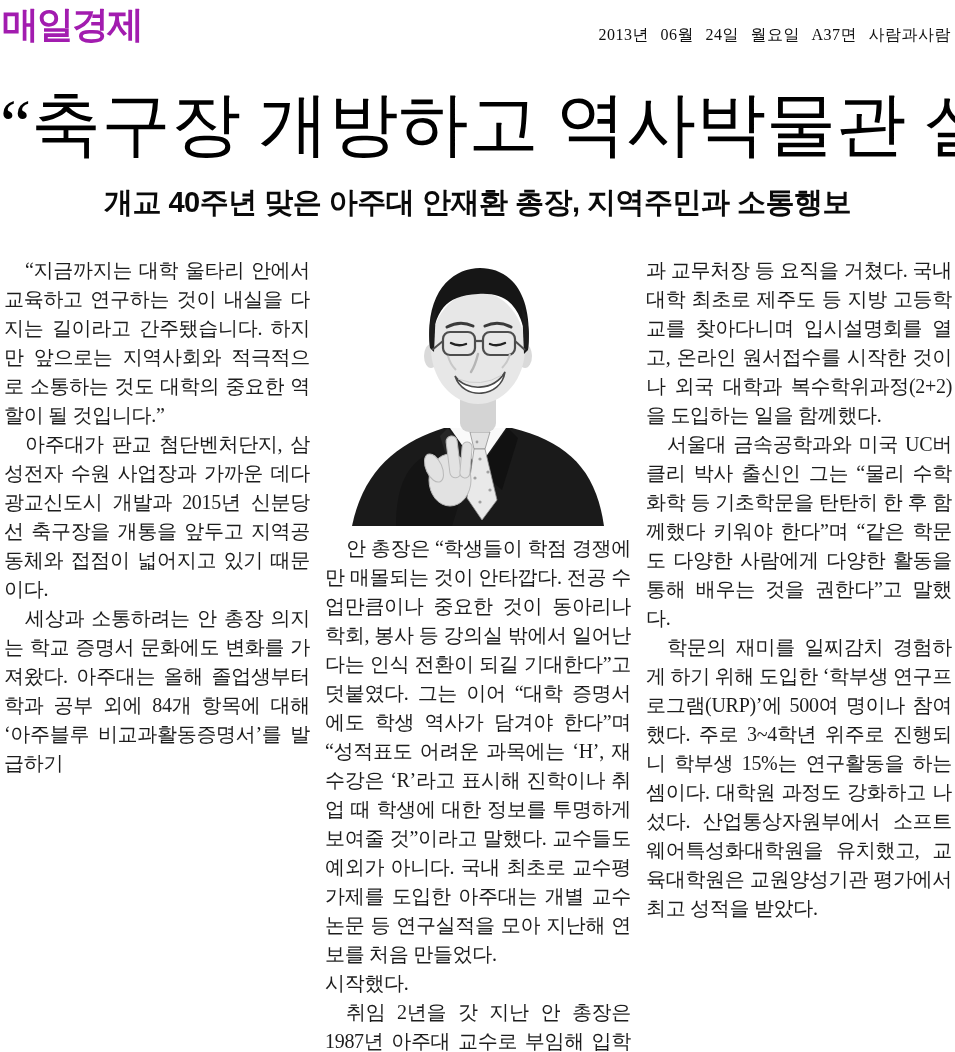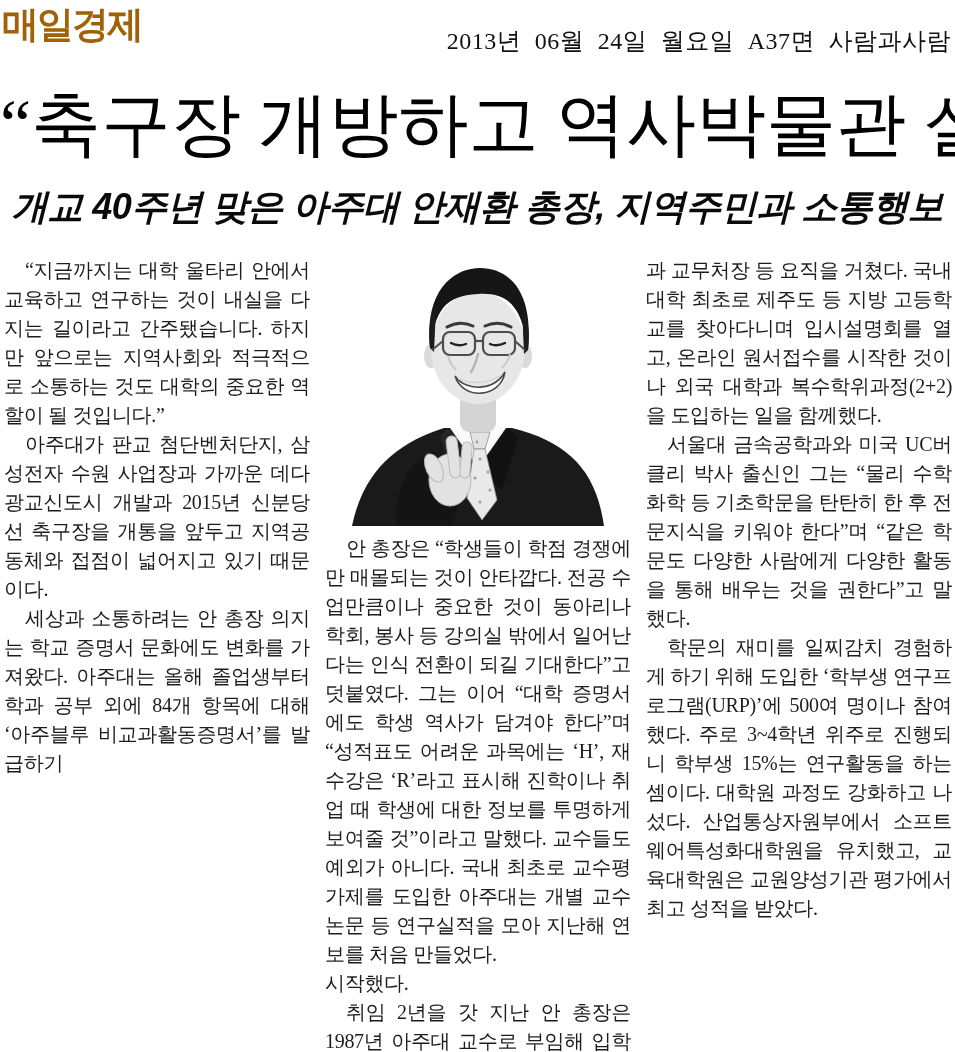--- a/index.html
+++ b/index.html
@@ -12,39 +12,39 @@
   .page {
     position:relative;
     width:955px; height:1052px;
     background:#ffffff;
     overflow:hidden;
   }
   .masthead {
     position:absolute; top:0; left:2px;
     font-family:"Liberation Sans","DejaVu Sans",sans-serif;
     font-weight:900; font-size:37px; letter-spacing:-2px;
-    color:#a16207;
+    color:#a21caf;
   }
   .dateline {
     position:absolute; top:25px; right:4px;
-    font-size:24px; letter-spacing:0.5px; word-spacing:7px;
+    font-size:16px; letter-spacing:0.5px; word-spacing:7px;
     color:#101010; white-space:nowrap;
   }
   .headline {
     position:absolute; top:78px; left:0; width:100%;
     text-align:center;
     font-size:70px; font-weight:400; letter-spacing:0px;
     color:#000000; white-space:nowrap;
   }
   .subheadline {
     position:absolute; top:183px; left:0; width:100%;
     text-align:center;
     font-family:"Liberation Sans","DejaVu Sans",sans-serif;
-    font-size:36px; font-weight:800; letter-spacing:-0.5px;
-    color:#0a0a0a; white-space:nowrap;font-style:italic;
+    font-size:29px; font-weight:800; letter-spacing:-0.5px;
+    color:#0a0a0a; white-space:nowrap;
   }
   .columns {
     position:absolute; top:256px; left:4px; width:948px;
     display:flex; gap:15px;
   }
   .col {
     flex:1 1 0; min-width:0;
     font-size:20px; line-height:29px;
     text-align:justify;
     color:#1c1c1c;
@@ -145,20 +145,20 @@
       <div>
           <p class="para">안 총장은 “학생들이 학점 경쟁에만 매몰되는 것이 안타깝다. 전공 수업만큼이나 중요한 것이 동아리나 학회, 봉사 등 강의실 밖에서 일어난다는 인식 전환이 되길 기대한다”고 덧붙였다. 그는 이어 “대학 증명서에도 학생 역사가 담겨야 한다”며 “성적표도 어려운 과목에는 ‘H’, 재수강은 ‘R’라고 표시해 진학이나 취업 때 학생에 대한 정보를 투명하게 보여줄 것”이라고 말했다. 교수들도 예외가 아니다. 국내 최초로 교수평가제를 도입한 아주대는 개별 교수 논문 등 연구실적을 모아 지난해 연보를 처음 만들었다.</p>
           <p class="para no-indent">시작했다.</p>
           <p class="para">취임 2년을 갓 지난 안 총장은 1987년 아주대 교수로 부임해 입학처장</p>
         </div>
     </div>
 
     <div class="col">
       <div>
           <p class="para no-indent">과 교무처장 등 요직을 거쳤다. 국내 대학 최초로 제주도 등 지방 고등학교를 찾아다니며 입시설명회를 열고, 온라인 원서접수를 시작한 것이나 외국 대학과 복수학위과정(2+2)을 도입하는 일을 함께했다.</p>
-          <p class="para">서울대 금속공학과와 미국 UC버클리 박사 출신인 그는 “물리 수학 화학 등 기초학문을 탄탄히 한 후 전문지식을 키워야 한다”며 “같은 학문도 다양한 사람에게 다양한 활동을 통해 배우는 것을 권한다”고 말했다.</p>
+          <p class="para">서울대 금속공학과와 미국 UC버클리 박사 출신인 그는 “물리 수학 화학 등 기초학문을 탄탄히 한 후 함께했다 키워야 한다”며 “같은 학문도 다양한 사람에게 다양한 활동을 통해 배우는 것을 권한다”고 말했다.</p>
         </div>
       <p class="para">학문의 재미를 일찌감치 경험하게 하기 위해 도입한 ‘학부생 연구프로그램(URP)’에 500여 명이나 참여했다. 주로 3~4학년 위주로 진행되니 학부생 15%는 연구활동을 하는 셈이다. 대학원 과정도 강화하고 나섰다. 산업통상자원부에서 소프트웨어특성화대학원을 유치했고, 교육대학원은 교원양성기관 평가에서 최고 성적을 받았다.</p>
 
     </div>
 
   </div>
 </div>
 
 </body></html>

